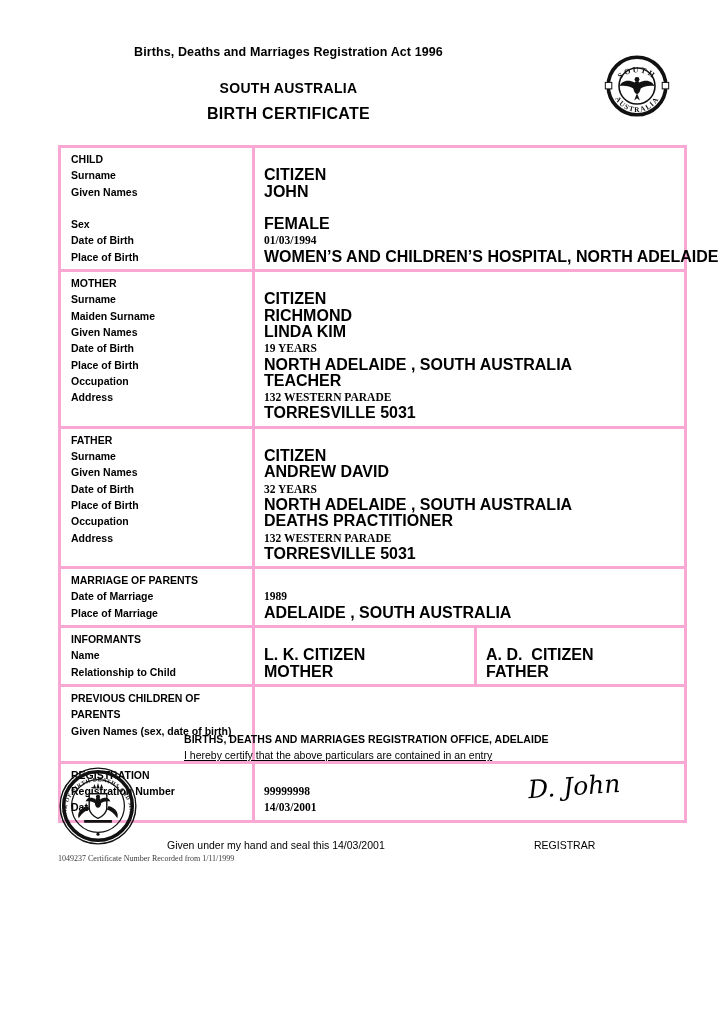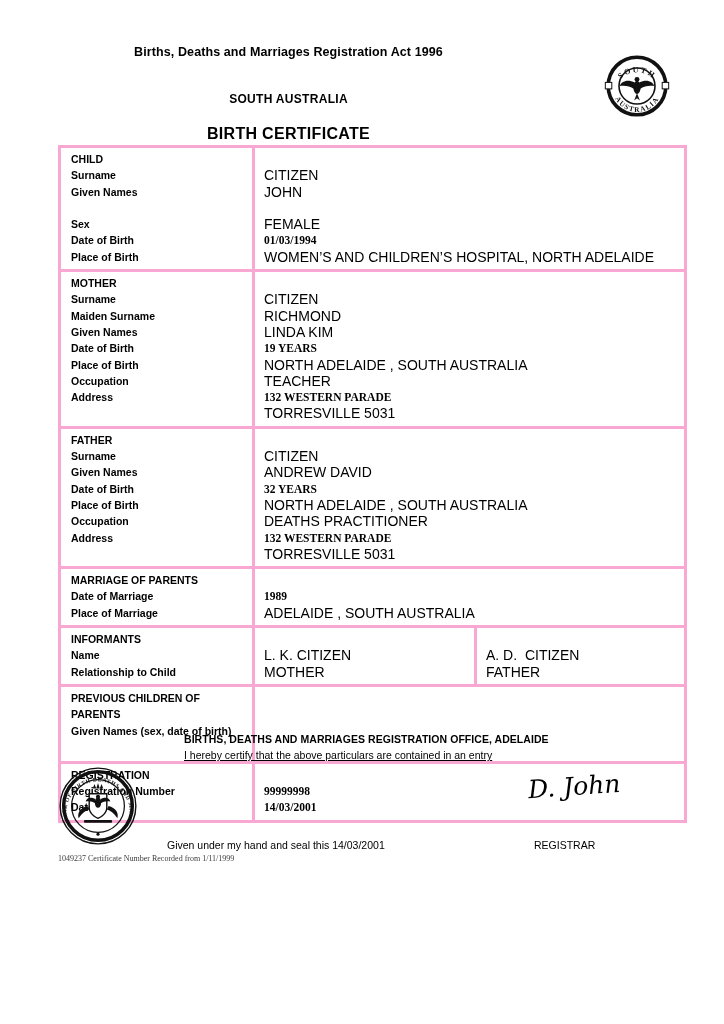--- a/index.html
+++ b/index.html
@@ -24,29 +24,29 @@
     width: 577px;
     text-align: center;
   }
   .hdr-act {
     font-size: 12.5px;
     font-weight: bold;
     letter-spacing: 0.1px;
     line-height: 16px;
   }
   .hdr-state {
-    font-size: 12px;
-    font-weight: bold;
-    margin-top: 32px;
+    font-size: 14px;
+    font-weight: bold;
+    margin-top: 20px;
     letter-spacing: 0.3px;
   }
   .hdr-title {
     font-size: 16px;
     font-weight: bold;
-    margin-top: 19px;
+    margin-top: 9px;
     letter-spacing: 0.3px;
   }
 
   
   .emblem {
     position: absolute;
     left: 601px;
     top: 50px;
     width: 72px;
     height: 72px;
@@ -81,22 +81,22 @@
   .row-line {
     font-size: 10.5px;
     font-weight: bold;
     line-height: 16.3px;
     white-space: pre;
   }
   .row-line.blank {
     height: 16.3px;
   }
   .val-line {
-    font-size: 14px;
-    font-weight: normal;
+    font-size: 16px;
+    font-weight: bold;
     line-height: 16.3px;
     white-space: pre;
   }
   .val-line.serif {
     font-family: "Liberation Serif", serif;
     font-size: 11.5px;
     font-weight: bold;
   }
   .val-line.blank {
     height: 16.3px;

